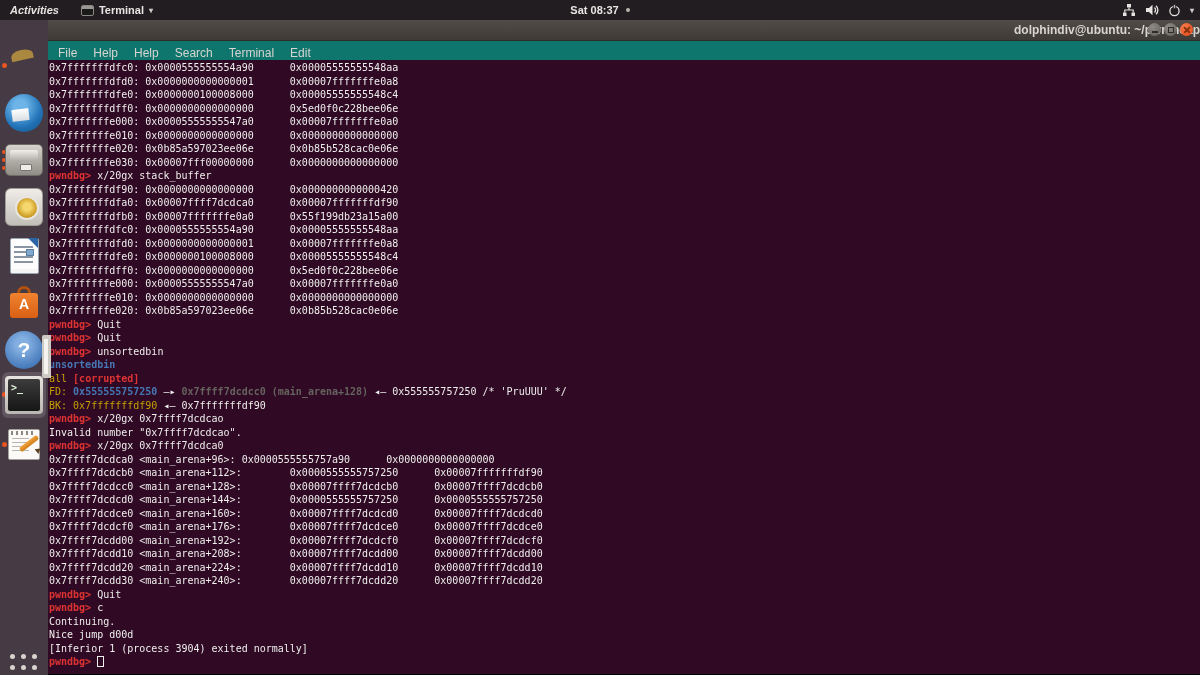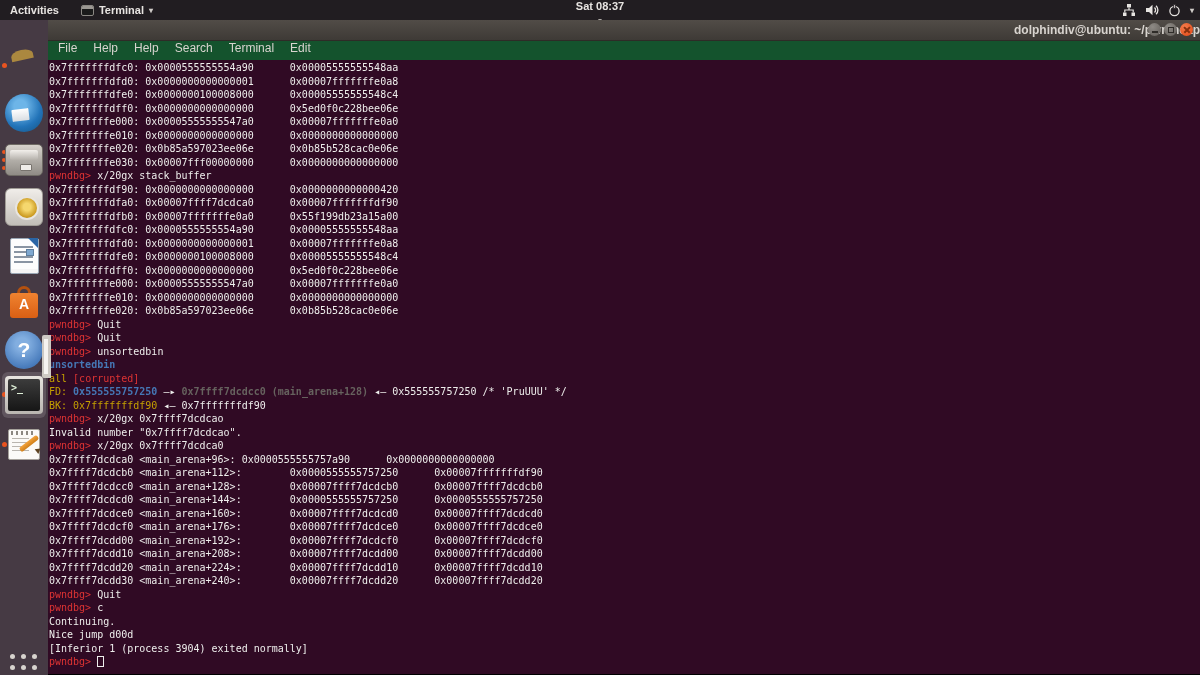--- a/index.html
+++ b/index.html
@@ -3,29 +3,29 @@
 <meta charset="utf-8">
 <style>
   * { margin:0; padding:0; box-sizing:border-box; }
   html,body { width:1200px; height:675px; overflow:hidden; background:#000; }
   body { font-family:"Liberation Sans", sans-serif; position:relative; }
 
   
   .topbar { position:absolute; left:0; top:0; width:1200px; height:20px;
     background:#211d21; color:#e7e4e1; display:flex; align-items:center;
     font-size:11px; font-weight:bold; z-index:50; }
-  .tb-activities { padding:0 14px 0 10px; height:100%; display:flex; align-items:center; }
+  .tb-activities { padding:0 14px 0 10px; height:100%; display:flex; align-items:center;font-style:italic; }
   .tb-app { display:flex; align-items:center; gap:5px; padding:0 8px; height:100%; }
   .tb-termico { width:13px; height:11px; background:#1a1a1a; border:1px solid #8a8782;
     border-radius:2px; position:relative; }
   .tb-termico::before { content:""; position:absolute; left:0; top:0; right:0; height:3px;
     background:#9b9792; border-radius:1px 1px 0 0; }
   .tb-caret { font-size:8px; color:#cfccc8; }
   .tb-clock { position:absolute; left:0; right:0; top:0; height:20px; display:flex;
-    align-items:center; justify-content:center; gap:7px; pointer-events:none;flex-direction:column; }
+    align-items:center; justify-content:center; gap:7px; pointer-events:none; }
   .tb-dot { width:4px; height:4px; border-radius:50%; background:#b9b6b2; }
   .tb-tray { position:absolute; right:6px; top:0; height:20px; display:flex;
     align-items:center; gap:9px; }
   .tb-tray svg { display:block; }
 
   
   .dock { position:absolute; left:0; top:20px; width:48px; height:655px;
     background:#463a44; z-index:40; }
   .dock-item { position:absolute; left:5px; width:38px; height:38px; }
   .dock-dot { position:absolute; left:2px; width:5px; height:5px; border-radius:50%;
@@ -106,28 +106,28 @@
   .wbtn { width:13px; height:13px; border-radius:50%; position:relative; margin-left:1px; }
   .wbtn.gray { background:radial-gradient(circle at 35% 30%, #8e8a85, #676藏360 60%, #605c57); }
   .wbtn.gray { background:radial-gradient(circle at 35% 30%, #8e8a85, #605c57); }
   .wbtn .g-min { position:absolute; left:3.5px; top:8px; width:6px; height:1.5px; background:#2f2c28; }
   .wbtn .g-max { position:absolute; left:3.5px; top:3.5px; width:6px; height:6px;
     border:1.5px solid #2f2c28; }
   .wbtn.close { background:radial-gradient(circle at 35% 30%, #f47c4b, #e34615); }
   .wbtn .g-x1, .wbtn .g-x2 { position:absolute; left:2.5px; top:5.6px; width:8px; height:1.6px;
     background:#87300e; }
   .wbtn .g-x1 { transform:rotate(45deg); } .wbtn .g-x2 { transform:rotate(-45deg); }
-  .menubar { height:19px; background:#14532d; display:flex; align-items:flex-start;
+  .menubar { height:19px; background:#0f766e; display:flex; align-items:flex-end;
     padding-left:2px; }
   .menu-item { color:#d8d4cf; font-size:12px; padding:0 8px; }
   .screen-area { height:614px; background:var(--bg); overflow:hidden; }
   pre.term { margin:0; padding:1px 0 0 1px; font-family:"DejaVu Sans Mono","DejaVu Sans",monospace;
     font-size:10px; line-height:13.5px; white-space:pre; }
   .c-w { color:var(--fg); }
-  .c-r { color:var(--red); font-weight:normal; }
+  .c-r { color:var(--red); font-weight:bold; }
   .c-b { color:var(--blue); font-weight:bold; }
   .c-y { color:var(--yellow); font-weight:normal; }
   .c-d { color:var(--dim); font-weight:bold; }
   .cursor { display:inline-block; width:7px; height:11px; border:1px solid var(--fg);
     vertical-align:-2px; }
 
   
   .bg-sliver { position:absolute; left:42px; top:335px; width:9px; height:43px;
     background:#cdc9c3; border-radius:2px 0 0 2px; z-index:45; }
   .bg-sliver::after { content:""; position:absolute; left:2px; top:4px; width:4px; height:35px;

